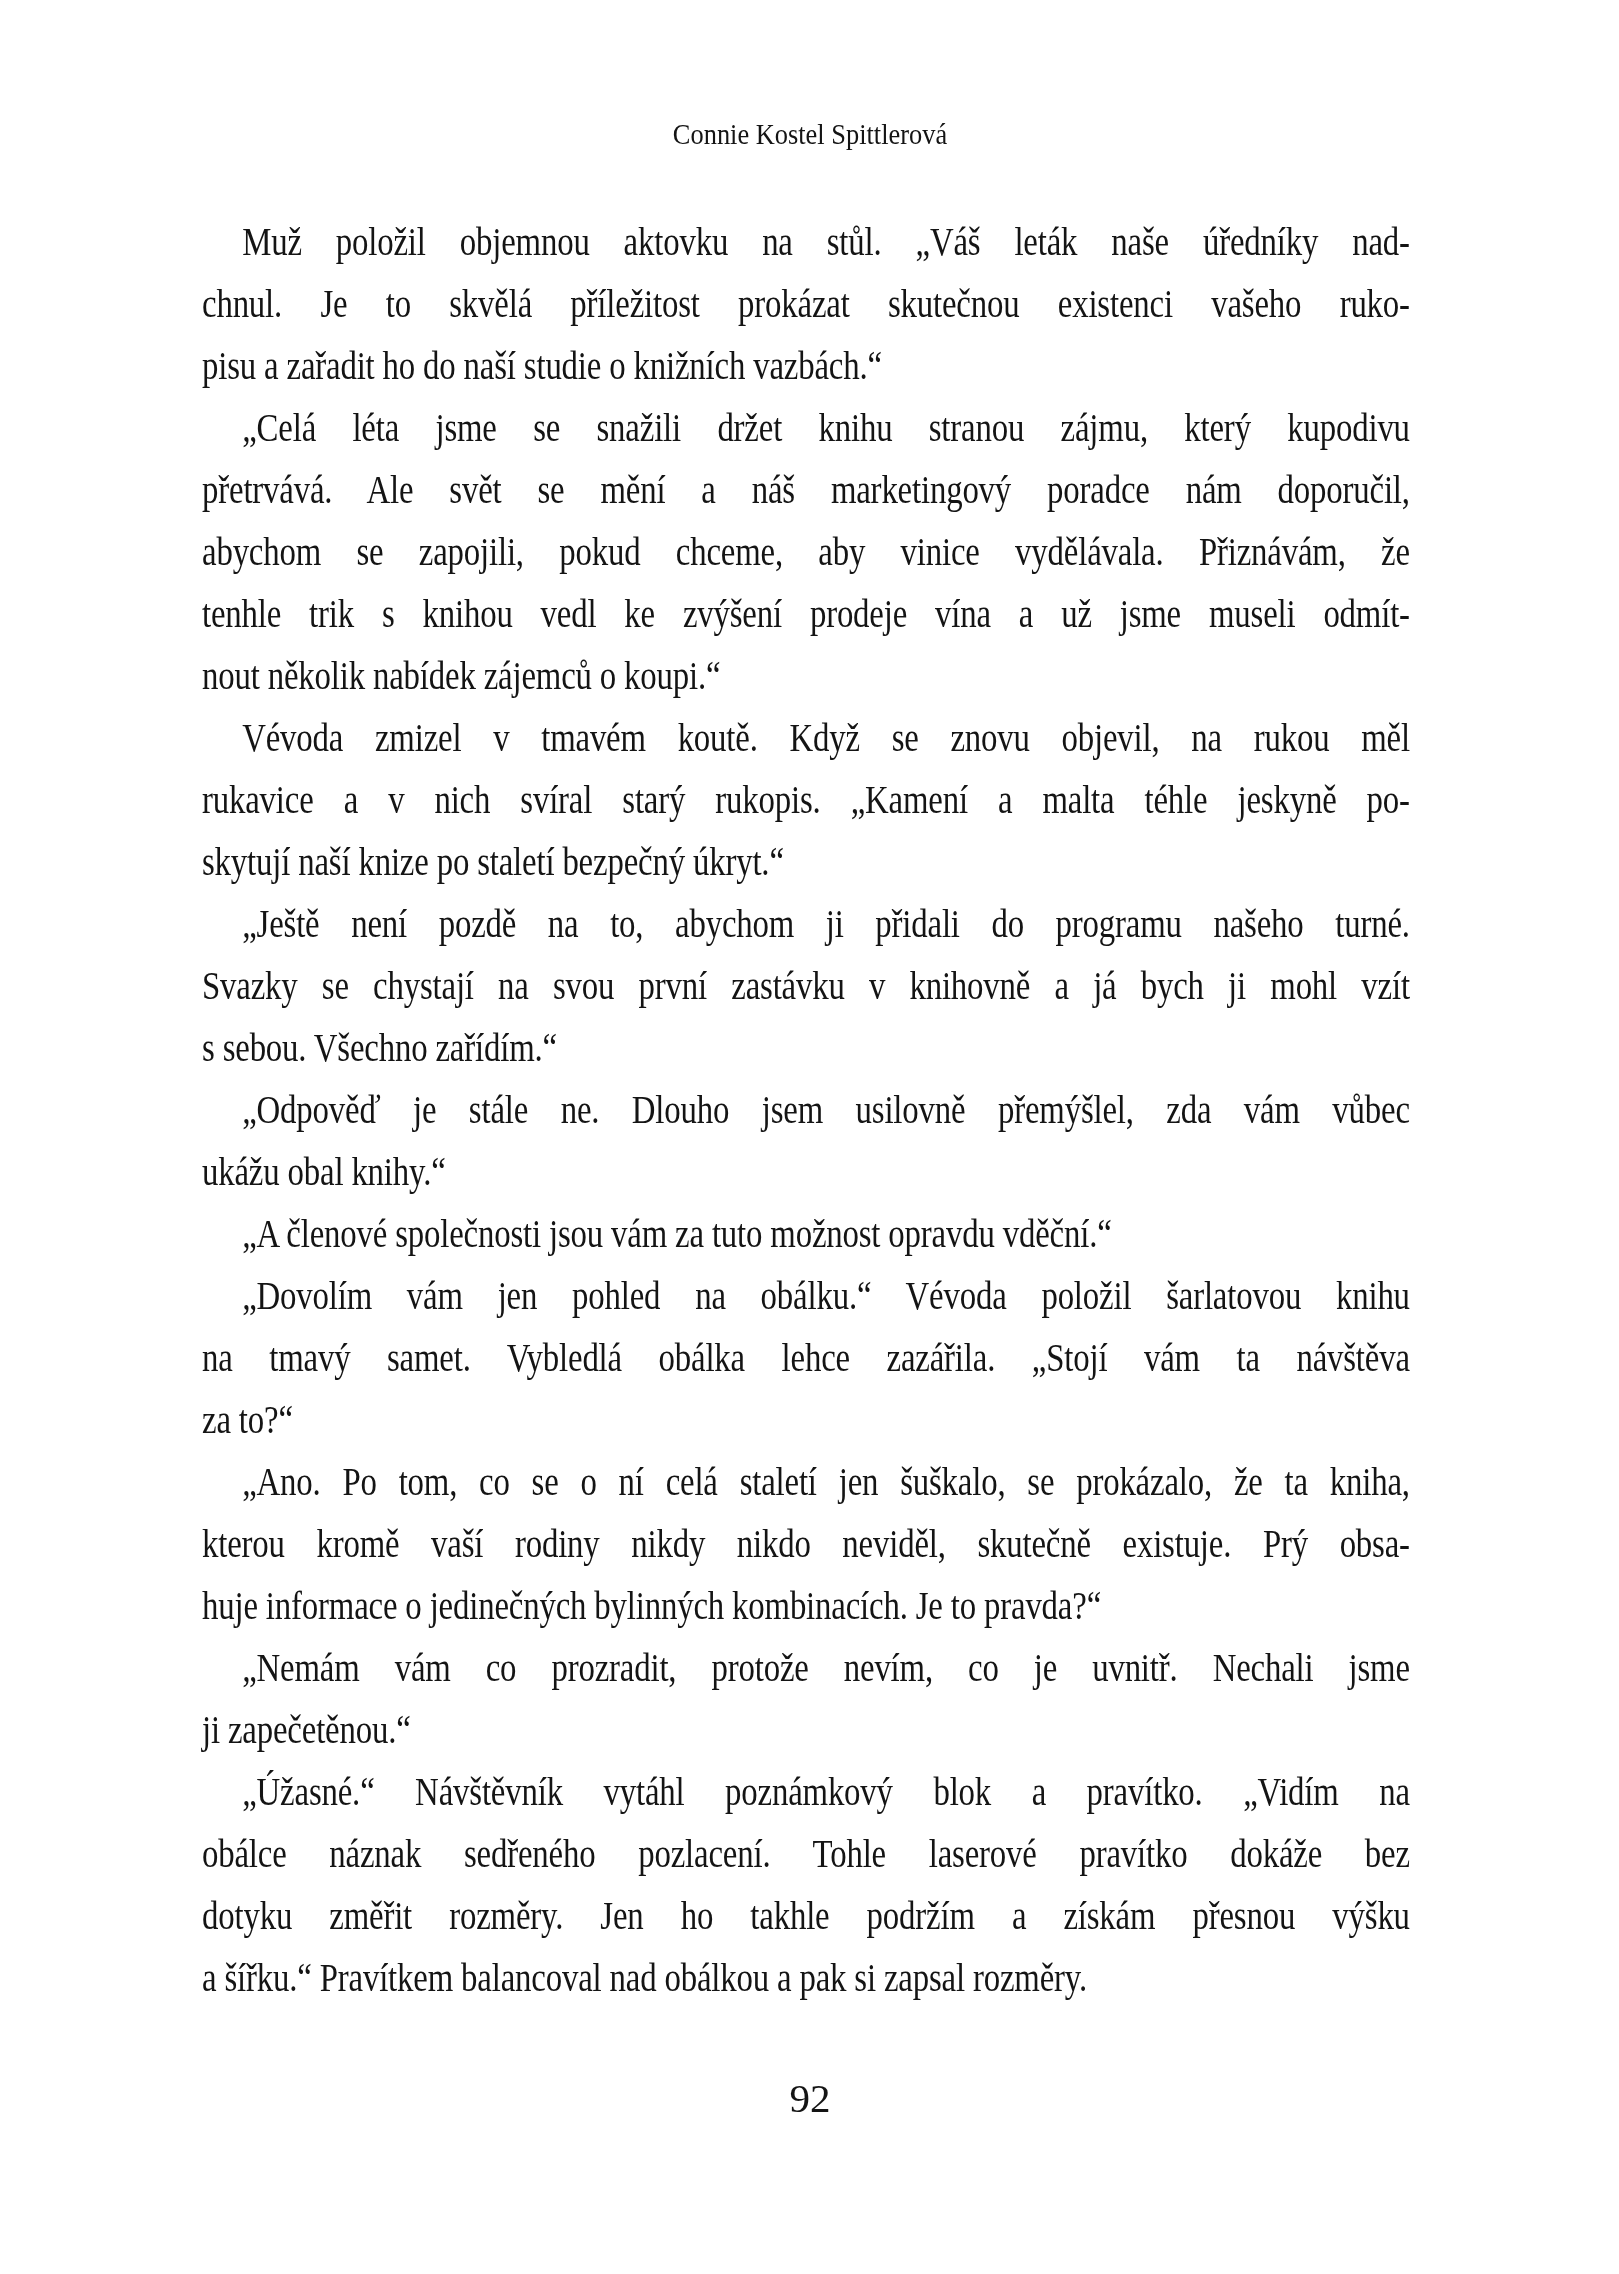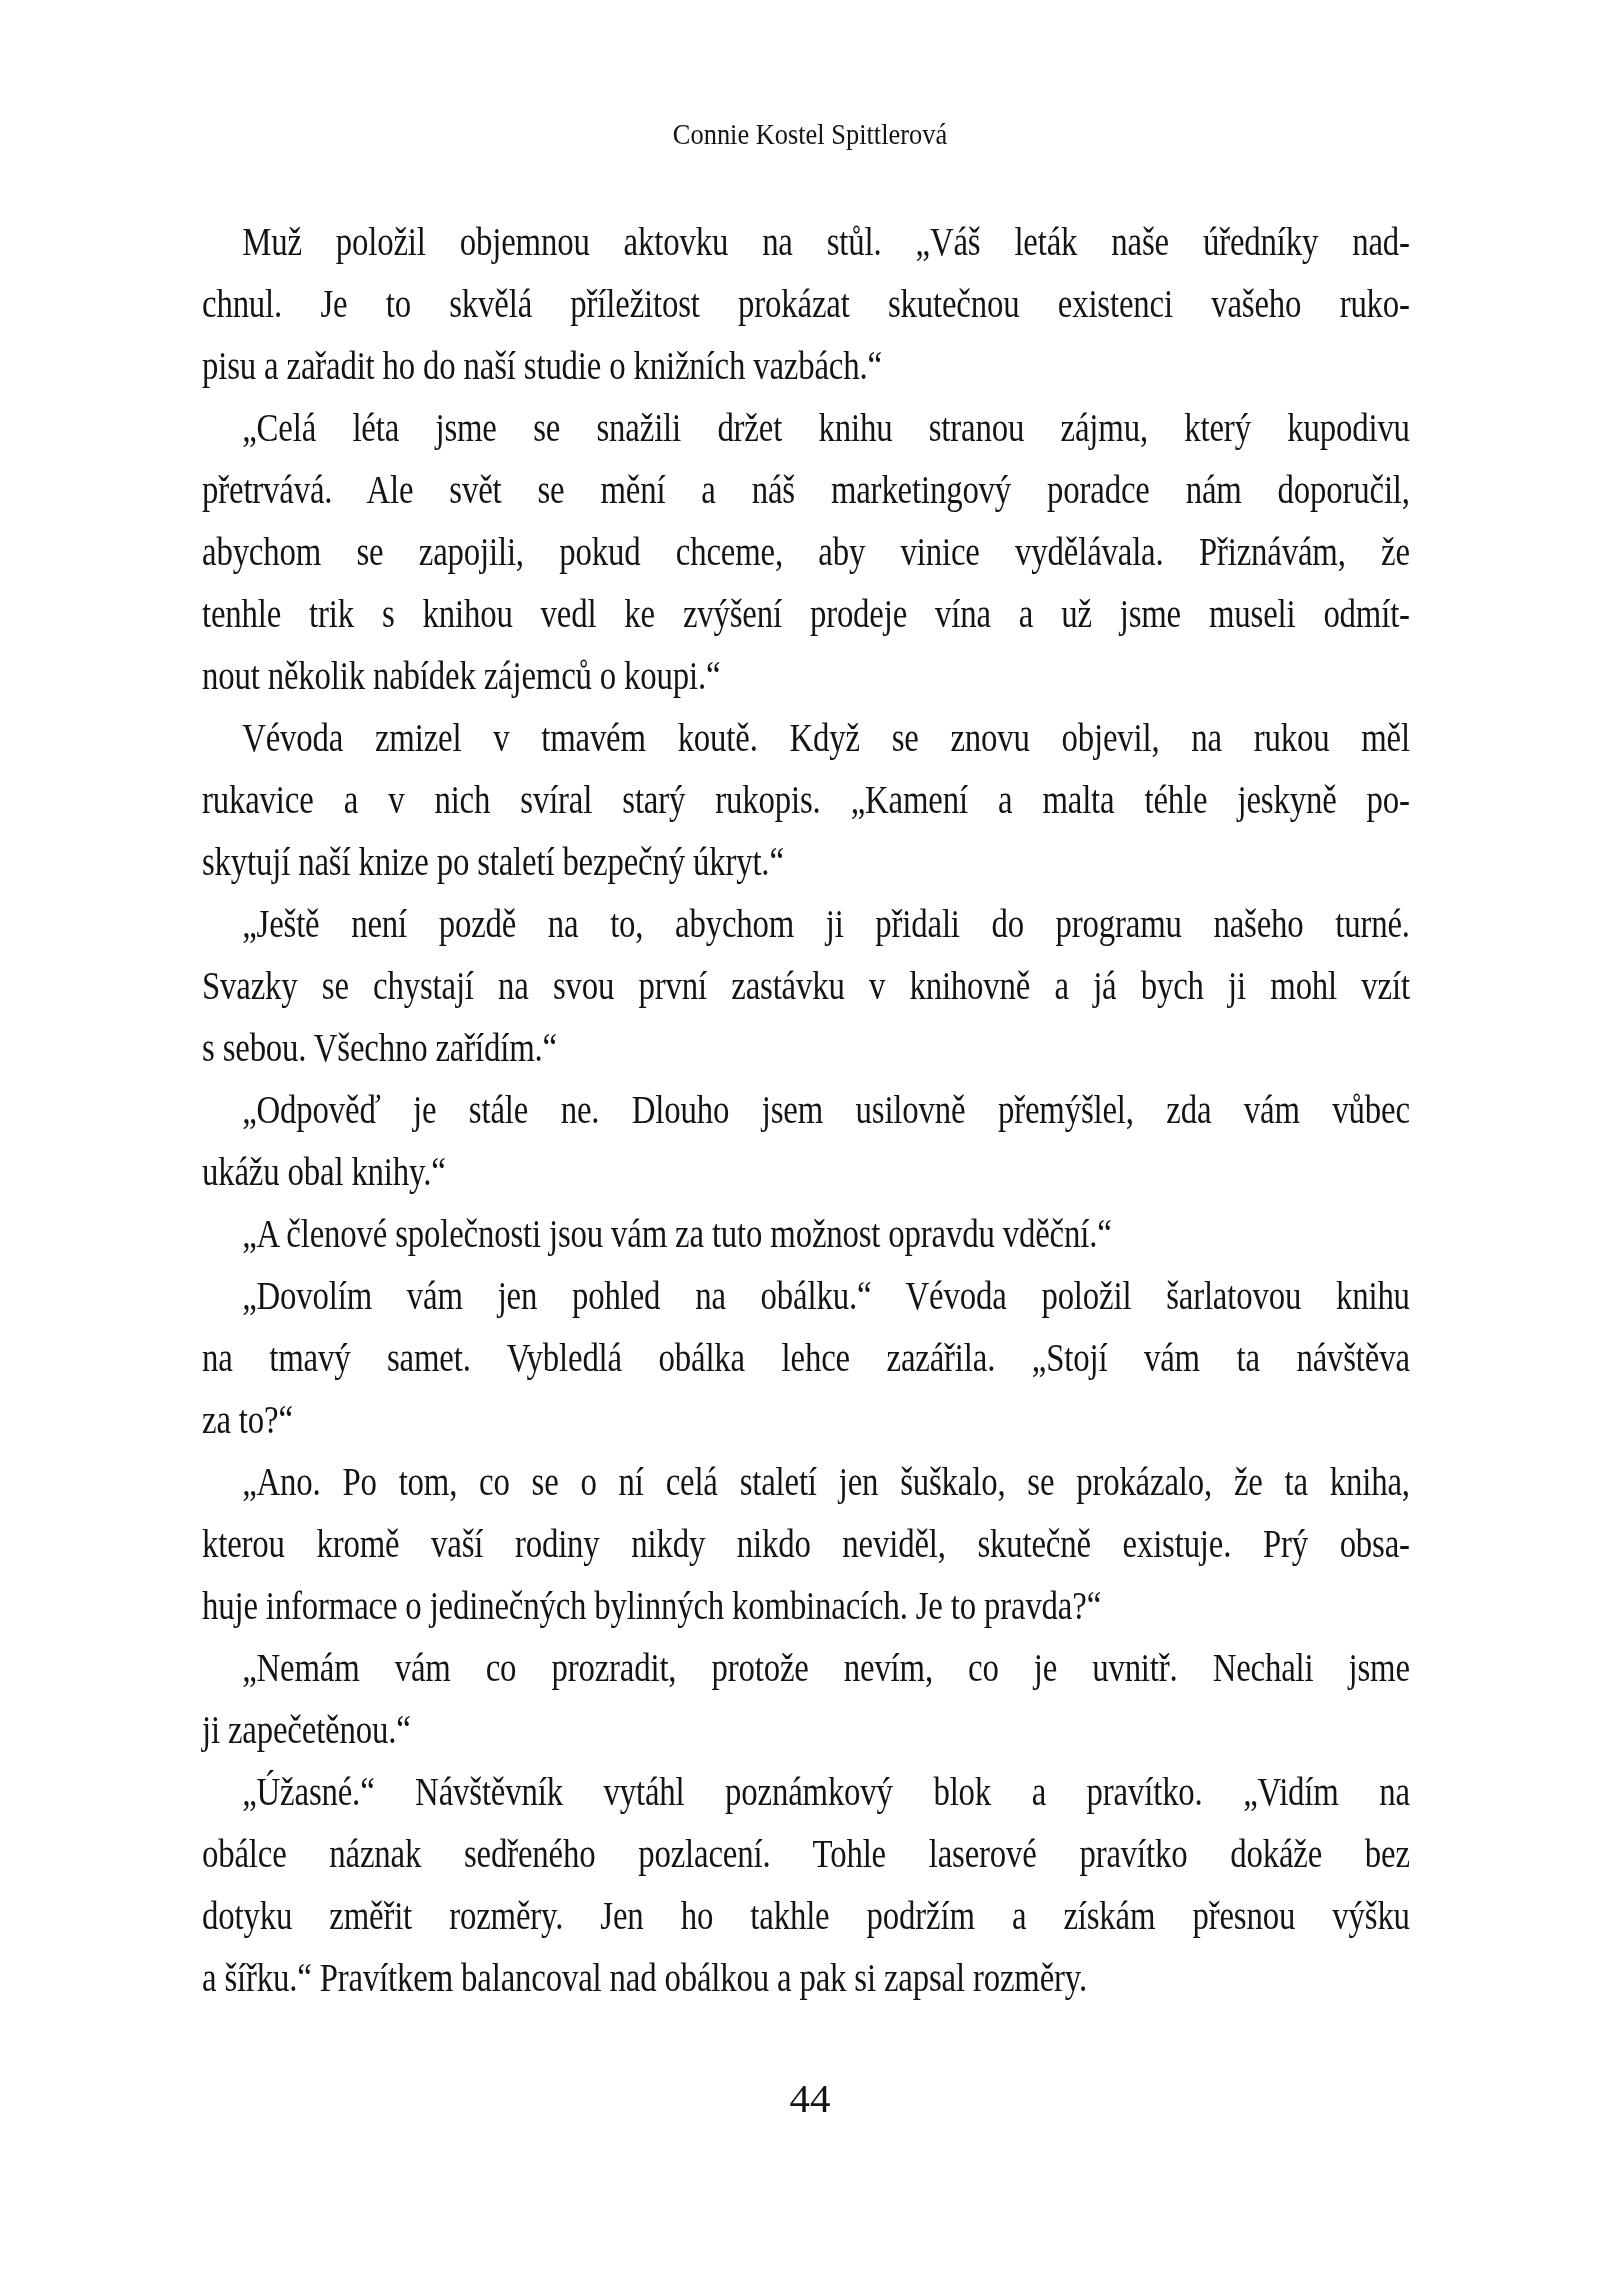--- a/index.html
+++ b/index.html
@@ -113,15 +113,15 @@
         <div class="line">ji zapečetěnou.“</div>
       </div>
       <div class="paragraph">
         <div class="line first just">„Úžasné.“ Návštěvník vytáhl poznámkový blok a pravítko. „Vidím na</div>
         <div class="line just">obálce náznak sedřeného pozlacení. Tohle laserové pravítko dokáže bez</div>
         <div class="line just">dotyku změřit rozměry. Jen ho takhle podržím a získám přesnou výšku</div>
         <div class="line">a šířku.“ Pravítkem balancoval nad obálkou a pak si zapsal rozměry.</div>
       </div>
     </div>
 
-  <div class="page-number">44</div>
+  <div class="page-number">92</div>
 </div>
 
 
 </body></html>

